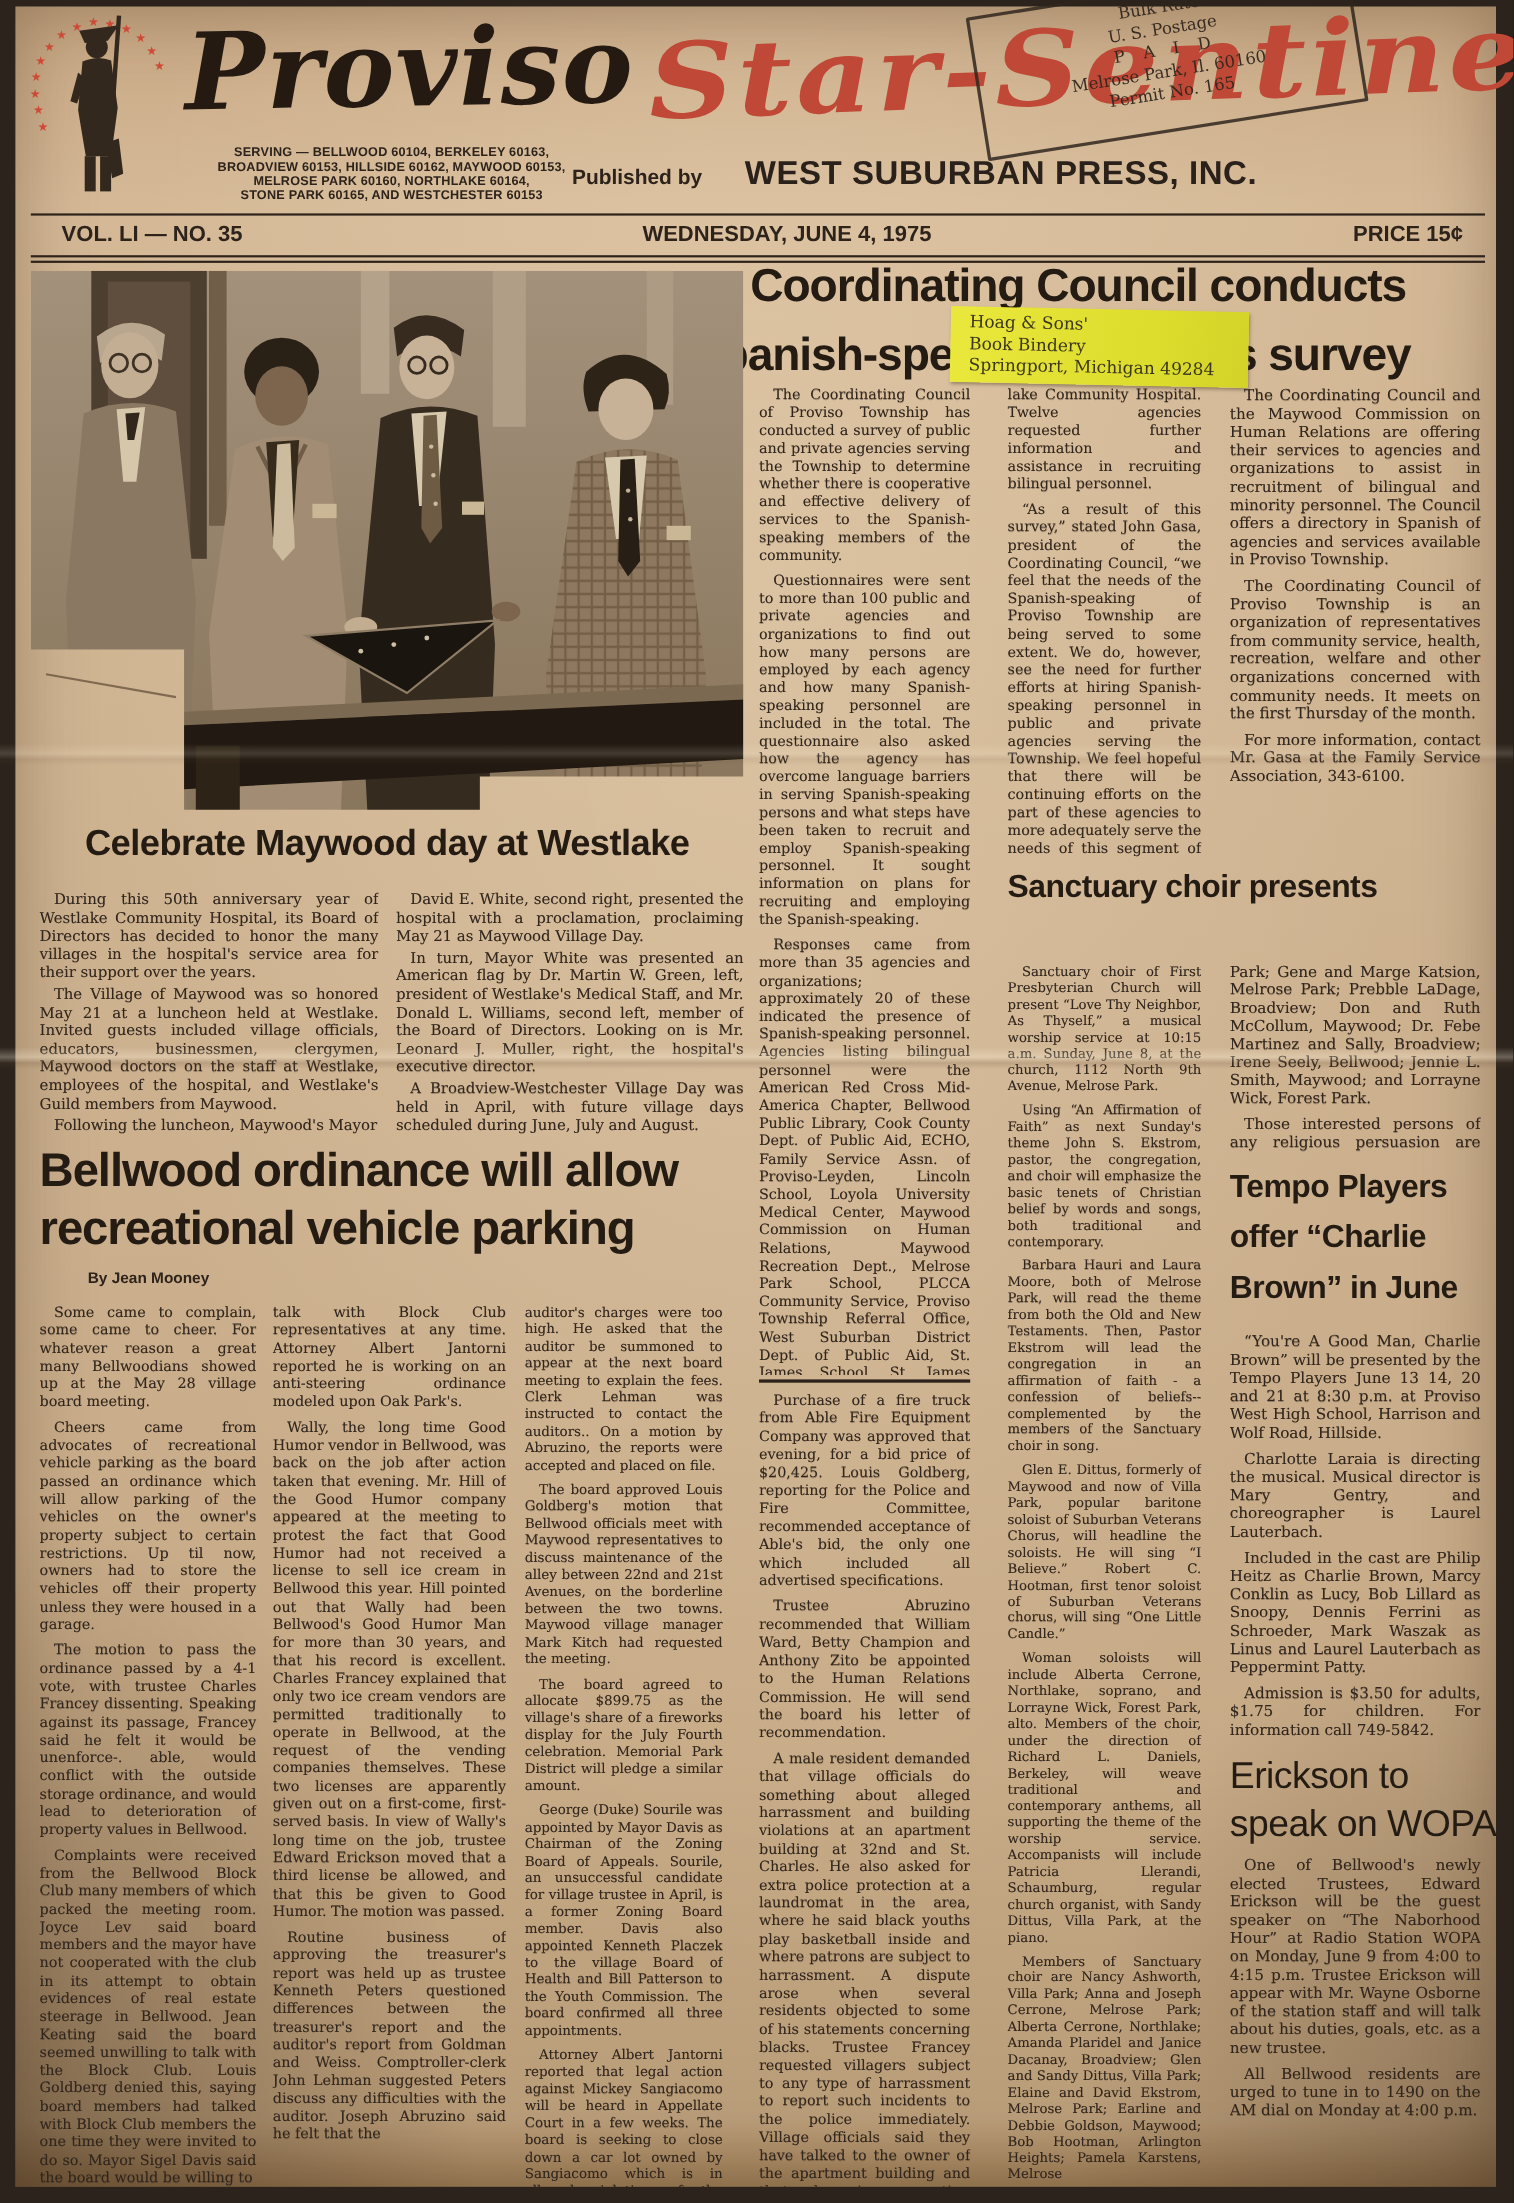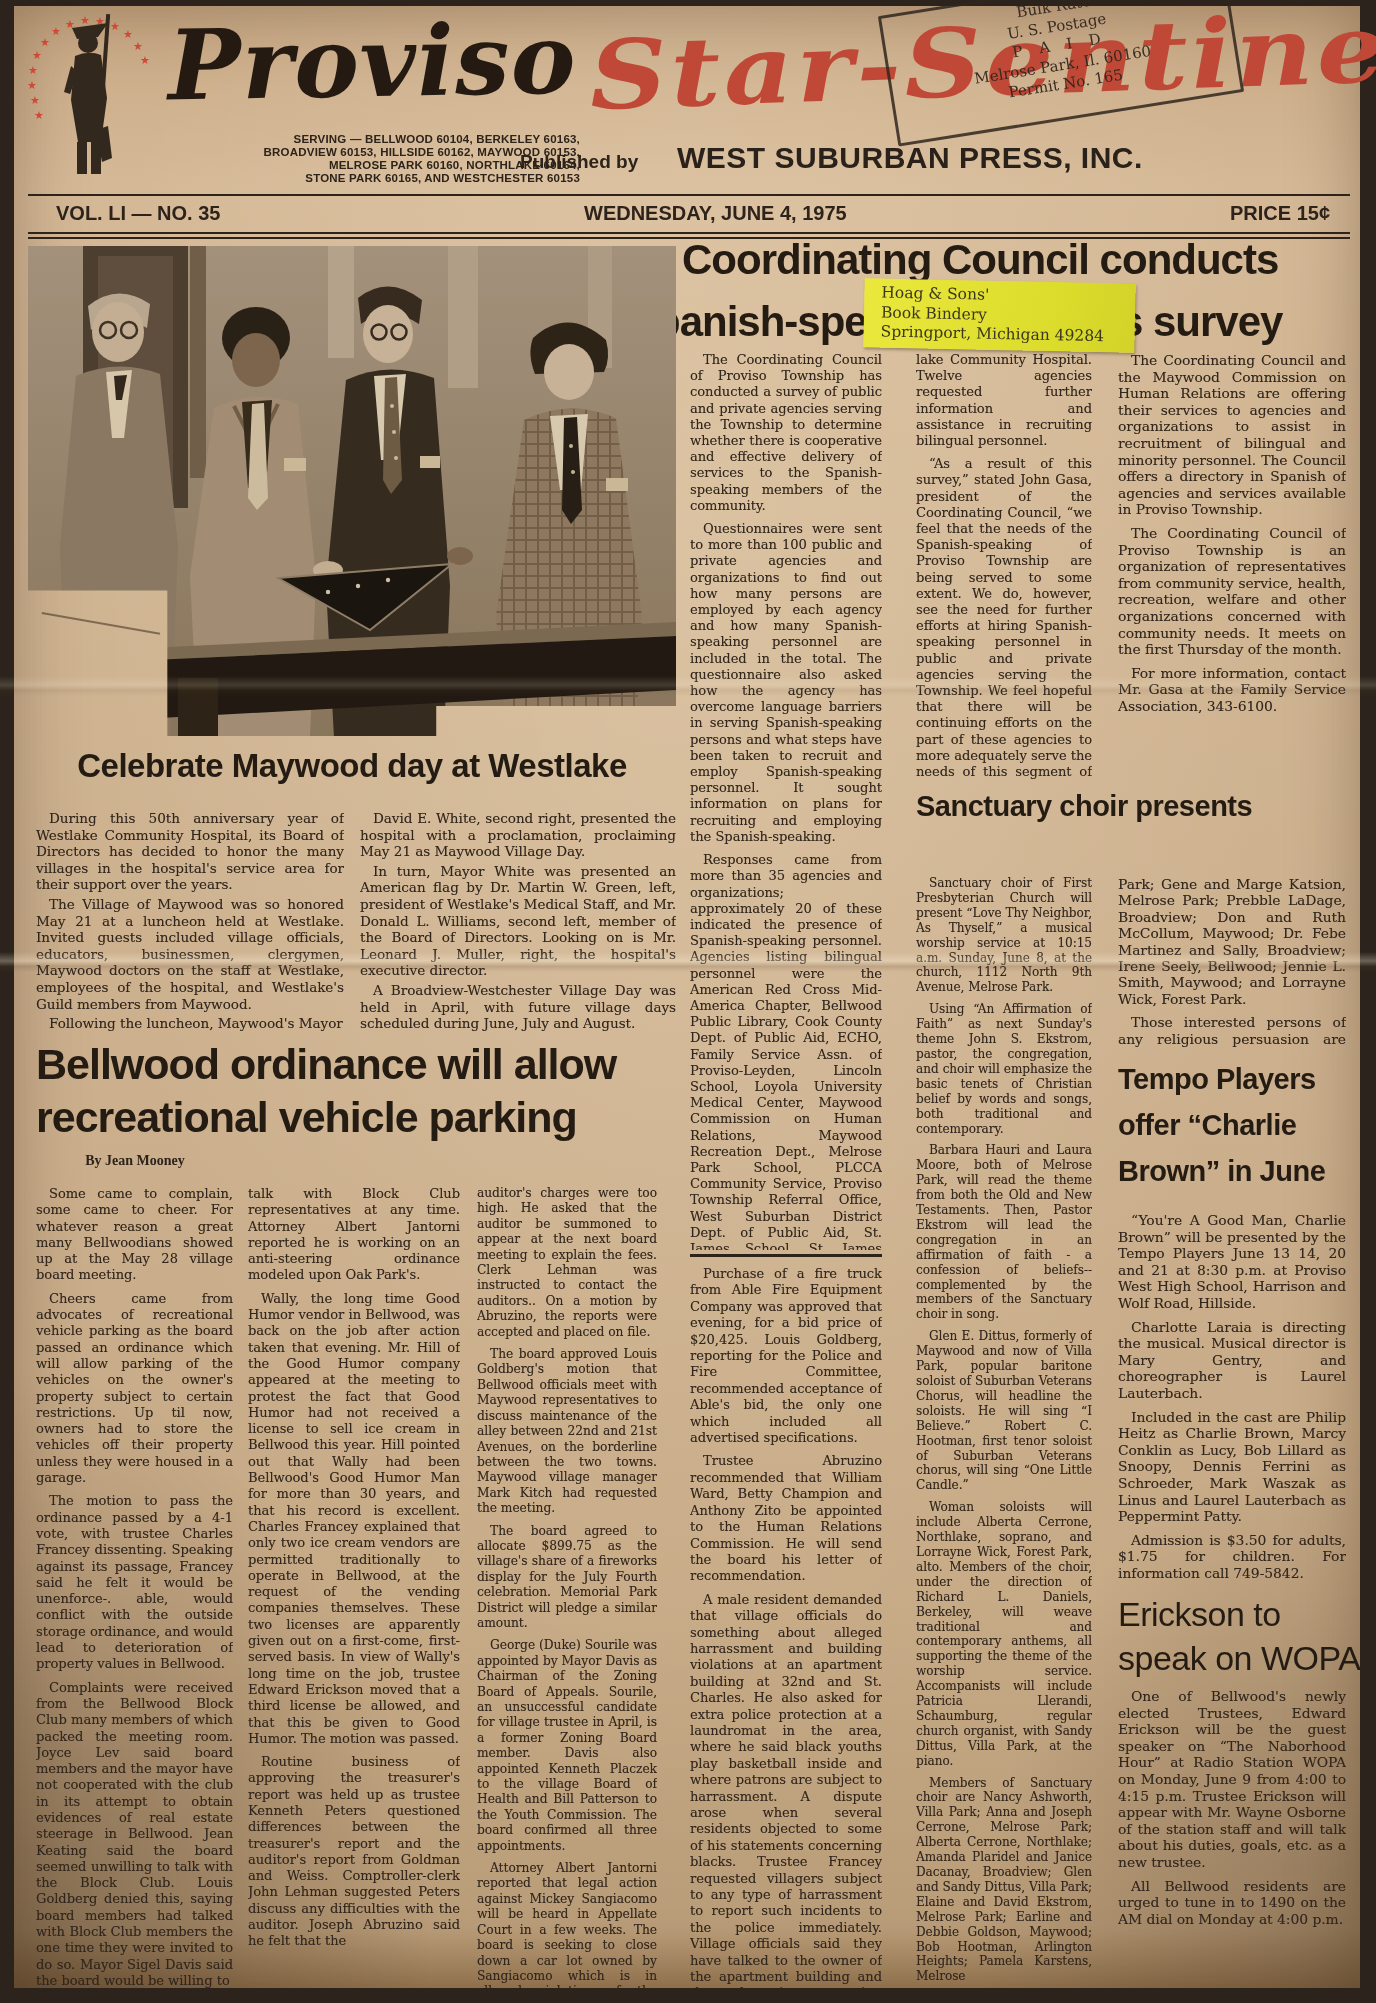--- a/index.html
+++ b/index.html
@@ -17,40 +17,40 @@
   .scratch{position:absolute;left:42px;top:612px;width:120px;height:2px;background:rgba(62,45,28,.55);
     transform:rotate(10deg);transform-origin:left top;}
   .abs{position:absolute;}
   .rule{position:absolute;background:#2d231b;}
   
   #title-proviso{left:168px;top:14px;font-family:"DejaVu Serif",serif;font-style:italic;font-weight:bold;
     font-size:97px;line-height:1;color:#241a12;transform:rotate(-1deg);letter-spacing:1px;white-space:nowrap;}
   #title-star{left:588px;top:28px;font-family:"DejaVu Serif",serif;font-style:italic;font-weight:bold;
     font-size:95px;line-height:1;color:#bf4936;transform:rotate(-2deg) scaleX(1.13);transform-origin:left top;
     letter-spacing:3px;white-space:nowrap;z-index:2;}
-  #serving{left:132px;top:133px;width:448px;text-align:right;font-weight:bold;font-size:11.5px;
+  #serving{left:132px;top:133px;width:448px;text-align:center;font-weight:bold;font-size:11.5px;
     line-height:13px;color:#2d231b;letter-spacing:.2px;}
   #pubby{left:486px;top:151px;font-weight:bold;font-size:19px;color:#2d231b;margin-left:34px;}
   #publisher{left:677px;top:141px;font-weight:bold;font-size:30px;letter-spacing:.5px;color:#2a211a;white-space:nowrap;}
   #stamp{left:886px;top:-12px;width:344px;height:120px;border:3px solid rgba(48,38,29,.85);border-radius:2px;
     transform:rotate(-9deg);transform-origin:center;z-index:6;text-align:center;
     font-family:"DejaVu Serif",serif;font-size:15px;line-height:19.5px;color:rgba(48,38,29,.95);padding-top:6px;}
   #vol,#date,#price{top:202px;font-weight:bold;font-size:20px;color:#2d231b;white-space:nowrap;}
   #vol{left:56px;} #date{left:584px;} #price{left:1230px;}
   
   .headline{font-weight:bold;color:#241b13;letter-spacing:-1px;white-space:nowrap;}
   #survey-h1{left:682px;top:239px;font-size:42px;line-height:1;}
   #survey-h2{left:628px;top:301px;font-size:42px;line-height:1;}
   #sticker{left:864px;top:281px;width:254px;height:64px;z-index:5;transform:rotate(1.2deg);
     background:linear-gradient(100deg,#eae83c,#dcdc2c 70%,#d2d229);box-shadow:1px 2px 3px rgba(40,30,10,.35);
     font-family:"DejaVu Serif",serif;font-size:15.5px;line-height:19.5px;color:#3b3620;padding:5px 0 0 17px;}
   #caption-head{left:28px;top:747px;width:648px;text-align:center;font-weight:bold;font-size:33px;
     color:#241b13;letter-spacing:-.5px;}
   #bb-head{left:36px;top:1038px;font-weight:bold;font-size:43px;line-height:53px;color:#241b13;letter-spacing:-1px;}
-  #bb-byline{left:36px;top:1153px;width:198px;text-align:center;font-family:Liberation Serif, serif;
+  #bb-byline{left:36px;top:1153px;width:198px;text-align:center;font-family:Liberation Sans, sans-serif;
     font-weight:bold;font-size:14px;color:#2d231b;}
   #sanct-head{left:916px;top:786px;font-weight:bold;font-size:29px;line-height:40px;color:#241b13;letter-spacing:-.5px;white-space:nowrap;}
   #tempo-head{left:1118px;top:1056px;font-weight:bold;font-size:29px;line-height:46px;color:#241b13;letter-spacing:-.5px;white-space:nowrap;}
   #erick-head{left:1118px;top:1592px;font-weight:normal;font-size:34px;line-height:44px;color:#241b13;letter-spacing:-.5px;white-space:nowrap;}
   
   .body-col{font-family:"DejaVu Serif",serif;color:#31261d;text-align:justify;overflow:hidden;
     text-shadow:.2px .2px 0 rgba(45,35,25,.35);}
   .body-col p{margin:0 0 7px;text-indent:13px;}
   .cont p:first-child{text-indent:0;}
   #may-col1,#may-col2{top:810px;height:232px;font-size:13.5px;line-height:16.6px;}

